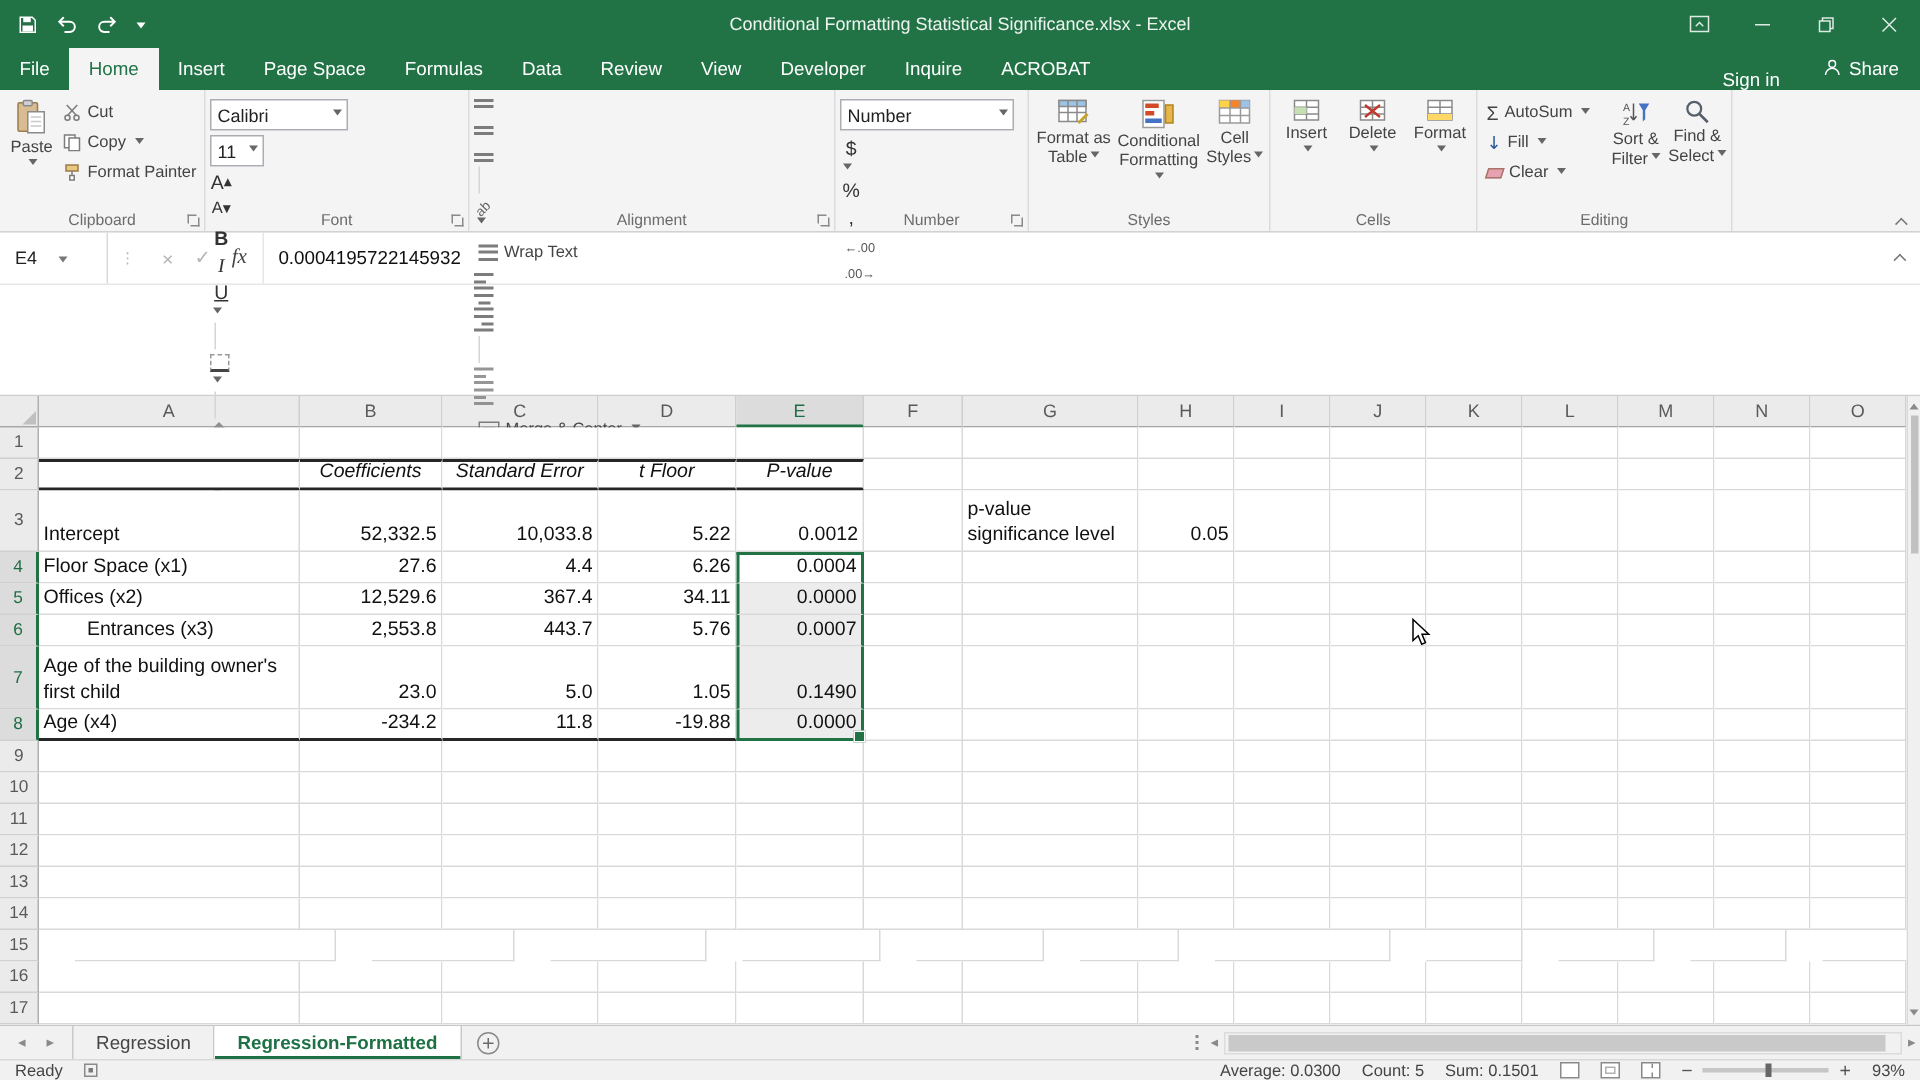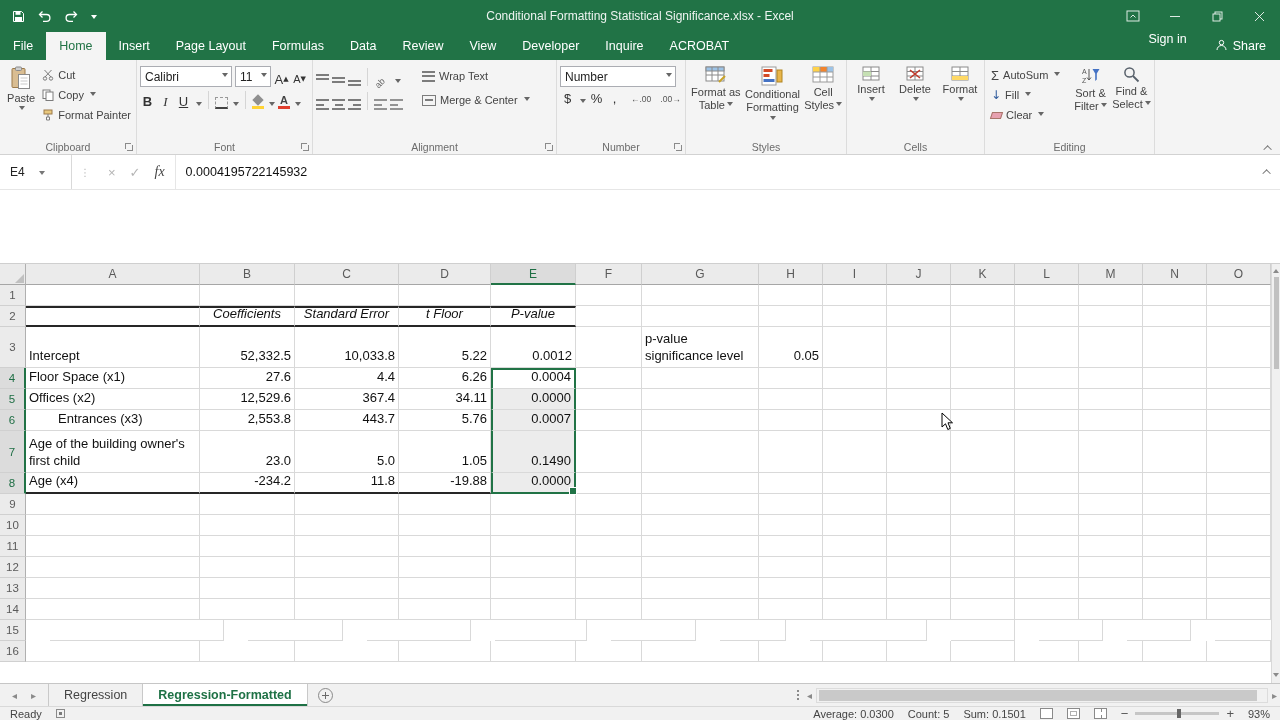--- a/index.html
+++ b/index.html
@@ -16,38 +16,38 @@
   .winbtns { margin-left:auto; display:flex; z-index:2; }
   .winbtn { width:42px; height:32px; display:flex; align-items:center; justify-content:center; color:rgba(255,255,255,.75); }
 
   
   .tabrow { height:28px; background:#217346; display:flex; align-items:stretch; color:#fff; }
   .tablist { display:flex; align-items:stretch; }
   .rtab { padding:0 13px; display:flex; align-items:center; font-size:12.5px; white-space:nowrap; }
   .rtab.active { background:#f4f4f4; color:#217346; }
   .tellme { display:flex; align-items:center; gap:6px; padding:0 14px; margin-left:8px; font-size:12.5px; color:rgba(255,255,255,.95); }
   .tr-spacer { flex:1; }
-  .signin { display:flex; align-items:flex-start; padding:0 14px; font-size:12.5px; }
+  .signin { display:flex; align-items:flex-end; padding:0 14px; font-size:12.5px; }
   .sharebtn { display:flex; align-items:center; gap:5px; padding:0 14px; font-size:12.5px; }
 
   
   .ribbon { height:95px; background:#f4f4f4; border-bottom:1px solid #d2d2d2; display:flex; position:relative; color:#444; }
   .rgroup { position:relative; border-right:1px solid #dcdcdc; padding:3px 2px 15px 3px; flex:none; }
   .rgroup-label { position:absolute; bottom:1px; left:0; right:0; text-align:center; font-size:10.5px; color:#6b6b6b; }
   .launcher { position:absolute; right:2px; bottom:2px; width:10px; height:10px; }
   .launcher::before { content:""; position:absolute; left:1px; top:1px; width:5px; height:5px; border-left:1px solid #8a8a8a; border-top:1px solid #8a8a8a; }
   .launcher::after { content:""; position:absolute; right:1px; bottom:1px; width:5px; height:5px; border-right:1px solid #8a8a8a; border-bottom:1px solid #8a8a8a; }
   .gc { display:flex; height:100%; }
   .dd { width:0; height:0; border:3px solid transparent; border-top:4px solid #666; display:inline-block; margin-left:2px; }
   .bigbtn { display:flex; flex-direction:column; align-items:center; gap:2px; padding-top:3px; font-size:11px; text-align:center; }
   .blab { line-height:12.5px; }
   .stack { display:flex; flex-direction:column; justify-content:flex-start; padding-top:2px; }
   .sbtn { display:flex; align-items:center; gap:4px; height:20px; font-size:11px; padding:0 3px; white-space:nowrap; }
   .fcol { display:flex; flex-direction:column; gap:4px; padding-top:3px; width:100%; }
-  .frow { display:flex; align-items:flex-end; gap:3px; }
+  .frow { display:flex; align-items:flex-start; gap:3px;flex-direction:column; }
   .combo { height:21px; border:1px solid #abadb3; background:#fff; display:flex; align-items:center; font-size:12px; padding-left:4px; color:#222; }
   .combo .cdd { margin-left:auto; margin-right:3px; width:0; height:0; border:3px solid transparent; border-top:4px solid #666; }
   .tbtn { min-width:15px; text-align:center; font-size:13px; color:#333; line-height:15px; }
   .vsep { width:1px; height:18px; background:#d5d5d5; margin:0 3px; }
   .bars { display:flex; flex-direction:column; justify-content:space-between; width:13px; height:11px; flex:none; }
   .bars i { height:2px; background:#7c7c7c; display:block; width:13px; }
   .bars.l i:nth-child(even) { width:8px; }
   .bars.c i:nth-child(even) { width:8px; margin:0 auto; }
   .bars.r i:nth-child(even) { width:8px; margin-left:auto; }
   .vbars { width:13px; height:12px; display:flex; flex-direction:column; gap:2px; flex:none; }
@@ -192,21 +192,21 @@
         </svg>
     </span>
   </div>
 </div>
 
 <div class="tabrow">
   <div class="tablist">
       <div class="rtab">File</div>
       <div class="rtab active">Home</div>
       <div class="rtab">Insert</div>
-      <div class="rtab">Page Layout</div>
+      <div class="rtab">Page Space</div>
       <div class="rtab">Formulas</div>
       <div class="rtab">Data</div>
       <div class="rtab">Review</div>
       <div class="rtab">View</div>
       <div class="rtab">Developer</div>
       <div class="rtab">Inquire</div>
       <div class="rtab">ACROBAT</div>
     </div>
   <div class="tr-spacer"></div>
   <div class="signin">
@@ -833,20 +833,38 @@
           <div class="cell" style="width: 117px;"></div>
           <div class="cell" style="width: 64px;"></div>
           <div class="cell" style="width: 64px;"></div>
           <div class="cell" style="width: 64px;"></div>
           <div class="cell" style="width: 64px;"></div>
           <div class="cell" style="width: 64px;"></div>
           <div class="cell" style="width: 64px;"></div>
           <div class="cell" style="width: 64px;"></div>
           <div class="cell" style="width: 64px;"></div>
         </div>
+        <div class="grow" style="height: 21px;">
+          <div class="rowhdr">17</div>
+          <div class="cell" style="width: 174px;"></div>
+          <div class="cell" style="width: 95px;"></div>
+          <div class="cell" style="width: 104px;"></div>
+          <div class="cell" style="width: 92px;"></div>
+          <div class="cell" style="width: 85px;"></div>
+          <div class="cell" style="width: 66px;"></div>
+          <div class="cell" style="width: 117px;"></div>
+          <div class="cell" style="width: 64px;"></div>
+          <div class="cell" style="width: 64px;"></div>
+          <div class="cell" style="width: 64px;"></div>
+          <div class="cell" style="width: 64px;"></div>
+          <div class="cell" style="width: 64px;"></div>
+          <div class="cell" style="width: 64px;"></div>
+          <div class="cell" style="width: 64px;"></div>
+          <div class="cell" style="width: 64px;"></div>
+        </div>
       </div>
   </div>
   <div class="vscroll">
     <span class="sarrow up"></span>
     <span class="vthumb"></span>
     <span class="sarrow down"></span>
   </div>
 </div>
 
 <div class="sheetstrip">

